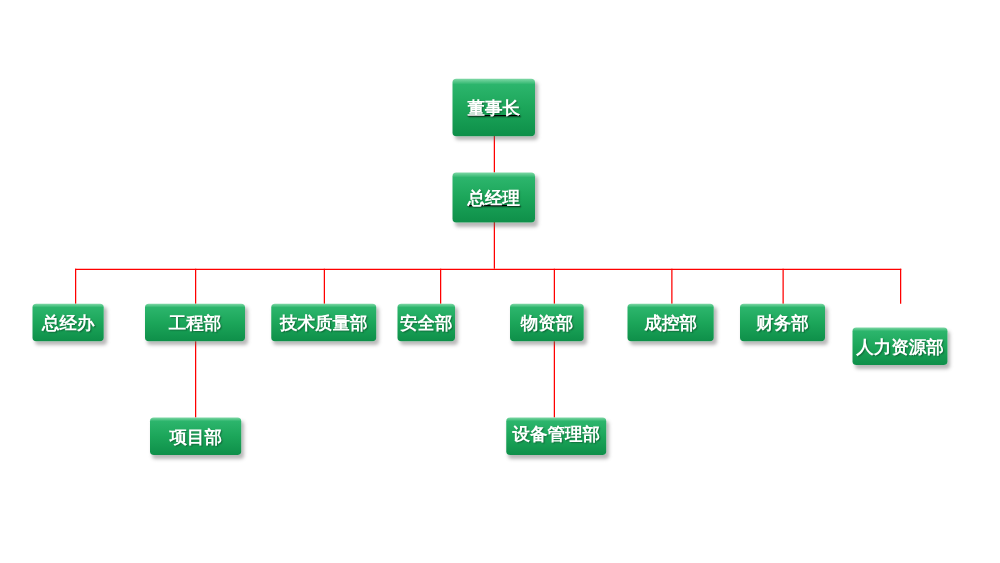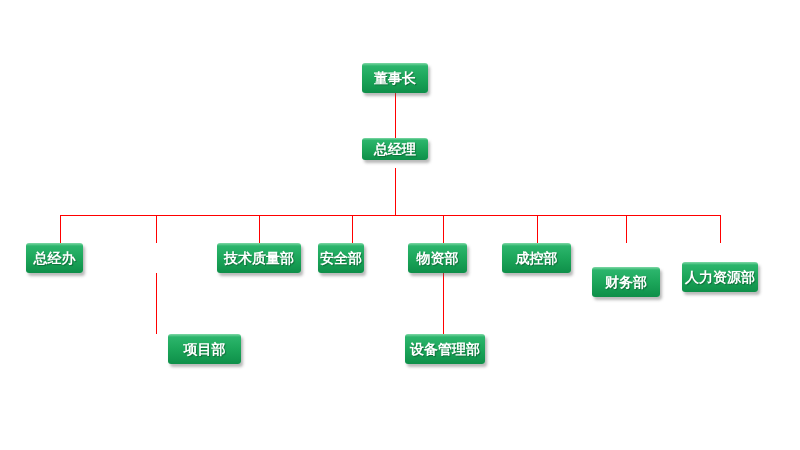--- a/index.html
+++ b/index.html
@@ -54,46 +54,49 @@
     <div class="vline" style="left: 60px; top: 215px; height: 28px;"></div>
     <div class="vline" style="left: 156px; top: 215px; height: 28px;"></div>
     <div class="vline" style="left: 259px; top: 215px; height: 28px;"></div>
     <div class="vline" style="left: 352px; top: 215px; height: 28px;"></div>
     <div class="vline" style="left: 443px; top: 215px; height: 28px;"></div>
     <div class="vline" style="left: 537px; top: 215px; height: 28px;"></div>
     <div class="vline" style="left: 626px; top: 215px; height: 28px;"></div>
     <div class="vline" style="left: 720px; top: 215px; height: 28px;"></div>
     <div class="vline" style="left: 156px; top: 273px; height: 61px;"></div>
     <div class="vline" style="left: 443px; top: 273px; height: 61px;"></div>
-    <div class="node" style="left: 362px; top: 63px; width: 66px; height: 30px;">
+    <div class="node" style="left: 362px; top: 63px; width: 66px; height: 46px; text-decoration: underline;">
       <span class="node-label">董事长</span>
     </div>
-    <div class="node" style="left: 362px; top: 138px; width: 66px; height: 22px;">
+    <div class="node" style="left: 362px; top: 138px; width: 66px; height: 40px; text-decoration: underline;">
       <span class="node-label">总经理</span>
     </div>
     <div class="node" style="left: 26px; top: 243px; width: 57px; height: 30px;">
       <span class="node-label">总经办</span>
+    </div>
+    <div class="node" style="left: 116px; top: 243px; width: 80px; height: 30px;">
+      <span class="node-label">工程部</span>
     </div>
     <div class="node" style="left: 217px; top: 243px; width: 84px; height: 30px;">
       <span class="node-label">技术质量部</span>
     </div>
     <div class="node" style="left: 318px; top: 243px; width: 46px; height: 30px; justify-content: center;">
       <span class="node-label">安全部</span>
     </div>
     <div class="node" style="left: 408px; top: 243px; width: 59px; height: 30px;">
       <span class="node-label">物资部</span>
     </div>
     <div class="node" style="left: 502px; top: 243px; width: 69px; height: 30px; text-align: center;">
       <span class="node-label">成控部</span>
     </div>
-    <div class="node" style="left: 592px; top: 243px; width: 68px; height: 30px; margin-top: 24px;">
+    <div class="node" style="left: 592px; top: 243px; width: 68px; height: 30px;">
       <span class="node-label">财务部</span>
     </div>
     <div class="node" style="left: 682px; top: 243px; width: 76px; height: 30px; margin-top: 19px;">
       <span class="node-label">人力资源部</span>
     </div>
-    <div class="node" style="left: 120px; top: 334px; width: 73px; height: 30px; margin-left: 48px;">
+    <div class="node" style="left: 120px; top: 334px; width: 73px; height: 30px;">
       <span class="node-label">项目部</span>
     </div>
-    <div class="node" style="left: 405px; top: 334px; width: 80px; height: 30px;">
+    <div class="node" style="left: 405px; top: 334px; width: 80px; height: 30px; font-family: Liberation Serif, serif;">
       <span class="node-label">设备管理部</span>
     </div>
   </div>
 
 </body></html>

